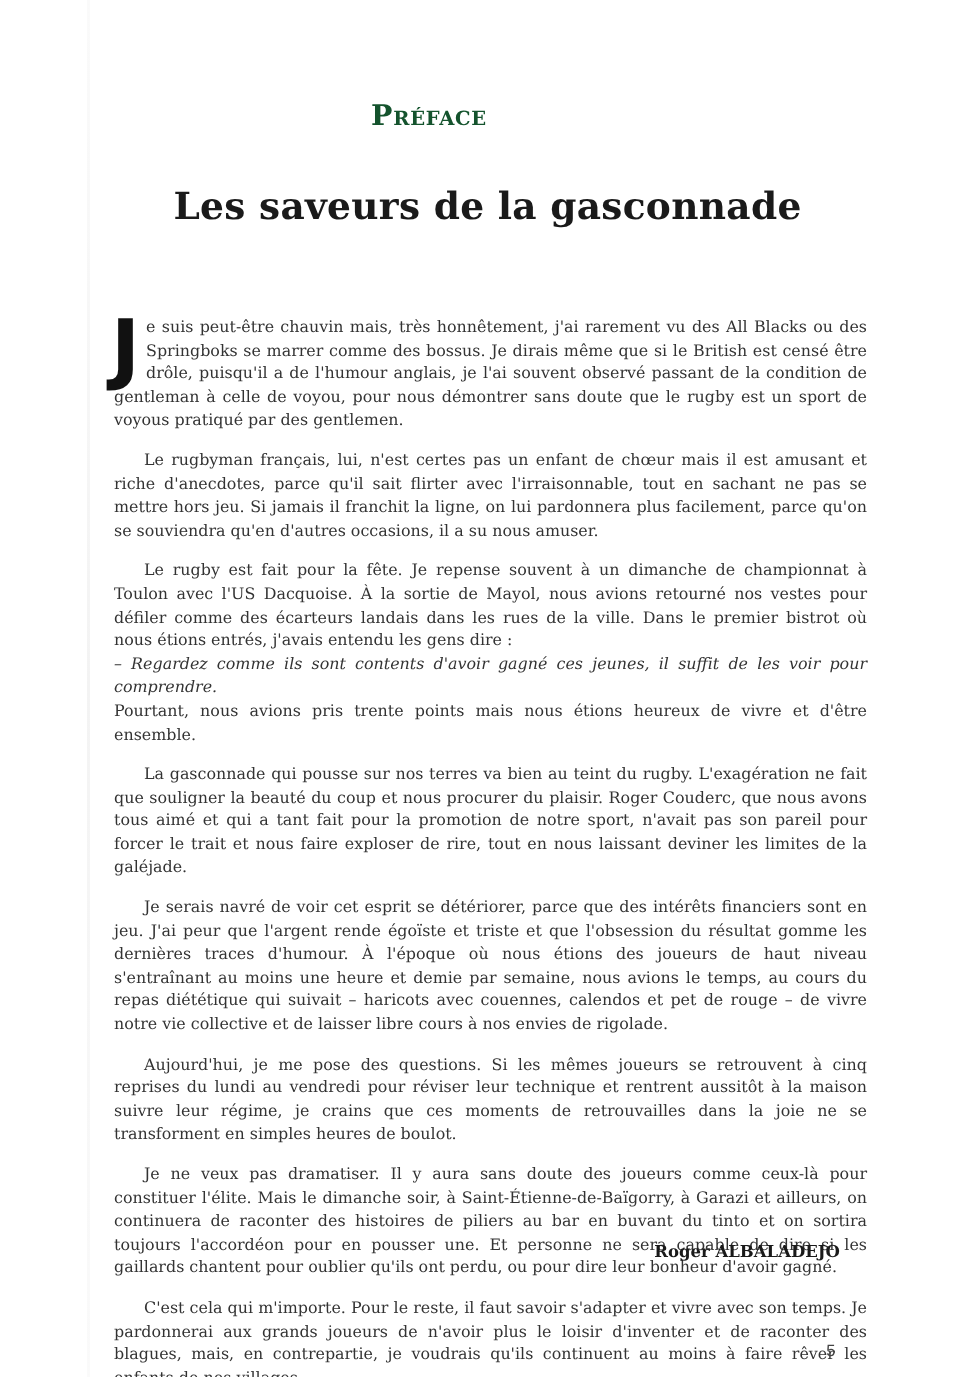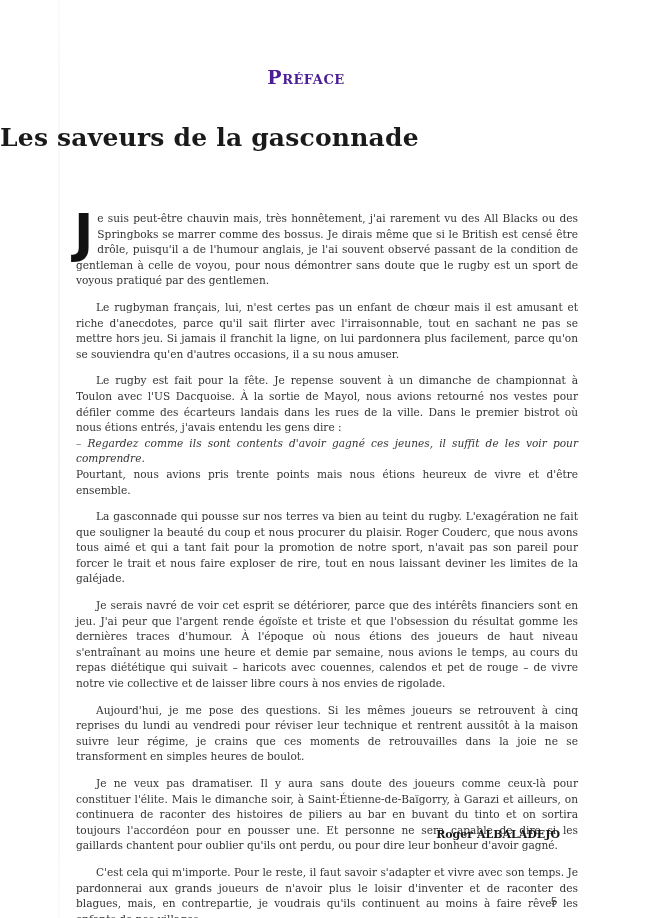--- a/index.html
+++ b/index.html
@@ -8,26 +8,25 @@
       color: #2a2a2a;
       font-family: "DejaVu Serif", serif;
     }
     .page-edge {
       position: absolute; left: 58px; top: 0; width: 2px; height: 918px;
       background: linear-gradient(#fafafa, #f3f3f3, #fafafa);
     }
     .section-label {
       position: absolute; top: 66px; left: 0; width: 572px; text-align: center;
       font-family: "DejaVu Serif", serif; font-weight: bold;
-      font-size: 19px; letter-spacing: 0.5px; color: #4c1d95;
+      font-size: 19px; letter-spacing: 0.5px; color: #14532d;
       font-variant: small-caps;
-      margin-left: 20px;
     }
     .title {
-      position: absolute; top: 123px; left: 0; width: 650px; text-align: left;
+      position: absolute; top: 123px; left: 0; width: 650px; text-align: center;
       font-family: "DejaVu Serif", serif; font-weight: bold;
       font-size: 25px; color: #1a1a1a; letter-spacing: 0.2px;
     }
     .body {
       position: absolute; left: 76px; top: 211px; width: 502px;
       font-family: "DejaVu Serif", serif; font-size: 10.6px; line-height: 15.6px;
       color: #333;
       text-align: justify;
       hyphens: auto;
     }

